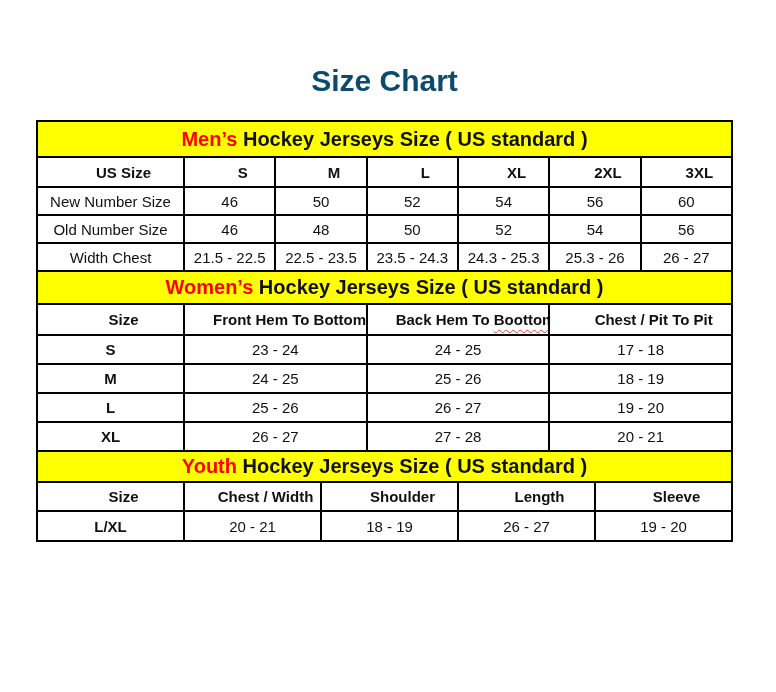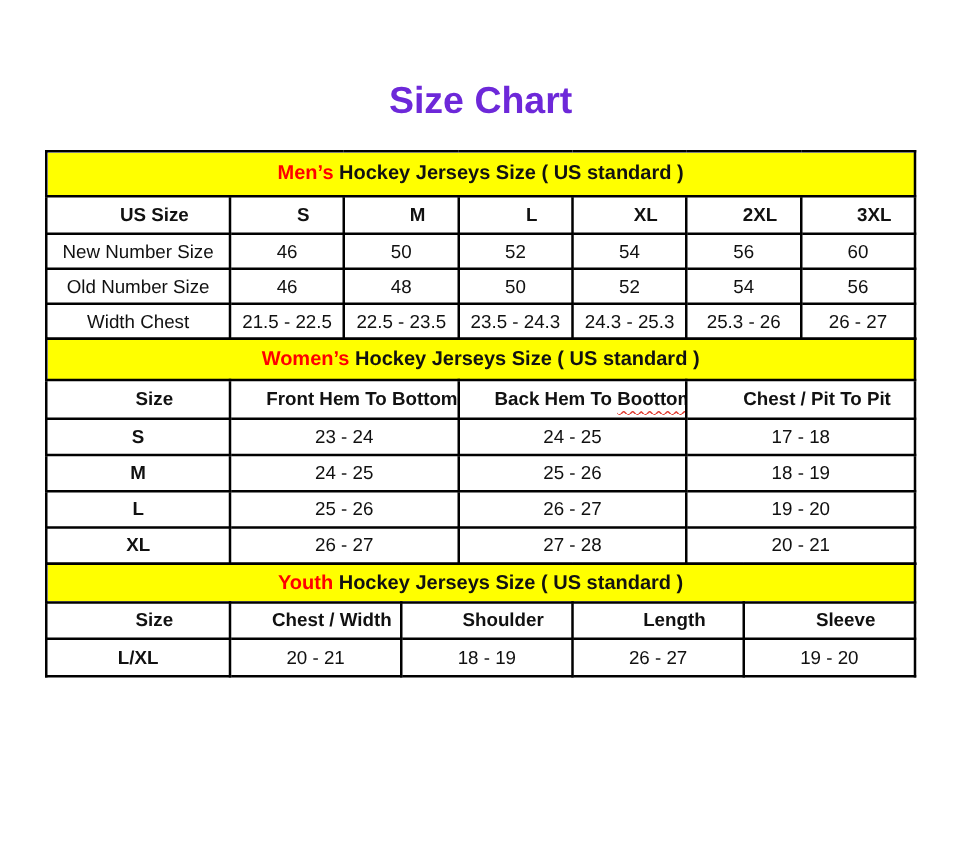--- a/index.html
+++ b/index.html
@@ -1,25 +1,25 @@
 <!DOCTYPE html>
 <html><head>
 <meta charset="utf-8">
 <style>
   html,body{margin:0;padding:0;background:#ffffff;}
   .page{position:relative;width:776px;height:692px;background:#ffffff;overflow:hidden;
         font-family:"Liberation Sans", sans-serif;color:#111111;}
   .title{position:absolute;left:36px;top:64px;width:697px;text-align:center;
-         font-size:30px;font-weight:bold;color:#6d28d9;letter-spacing:0px;}
+         font-size:30px;font-weight:bold;color:#0c4a6e;letter-spacing:0px;}
   .chart{position:absolute;left:36px;top:120px;width:697px;}
   table.tbl{border-collapse:collapse;table-layout:fixed;width:697px;}
   table.tbl + table.tbl{margin-top:-2px;}
   table.tbl td, table.tbl th{border:2px solid #000000;text-align:center;vertical-align:middle;
         padding:0 2px;overflow:hidden;white-space:nowrap;}
-  td.band{background:#FFFF00;font-weight:bold;font-size:16px;height:34px;}
+  td.band{background:#FFFF00;font-weight:bold;font-size:20px;height:34px;}
   .band .hl{color:#FF0000;}
   tr.head th{font-weight:bold;font-size:15px;padding-left:28px;}
   tr.data td{font-weight:normal;font-size:15px;}
   tr.data td.lbl{font-weight:normal;}
   tr.data td.lblb{font-weight:bold;}
   .mens  tr.head th{height:28px;}
   .mens  tr.data td{height:26px;}
   .womens tr.head th{height:29px;}
   .womens tr.data td{height:27px;}
   .womens td.band{height:31px;}

